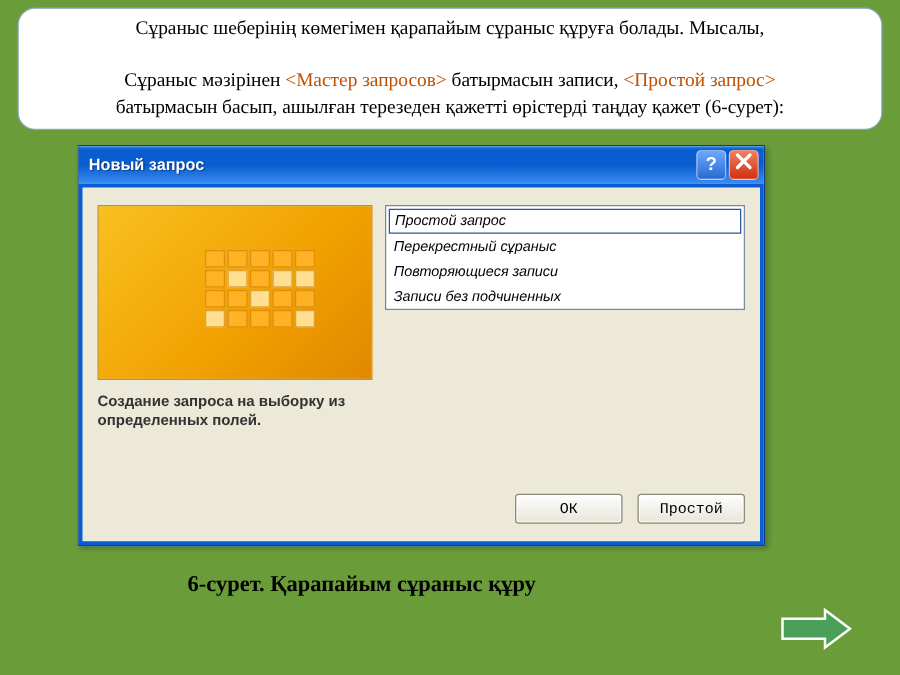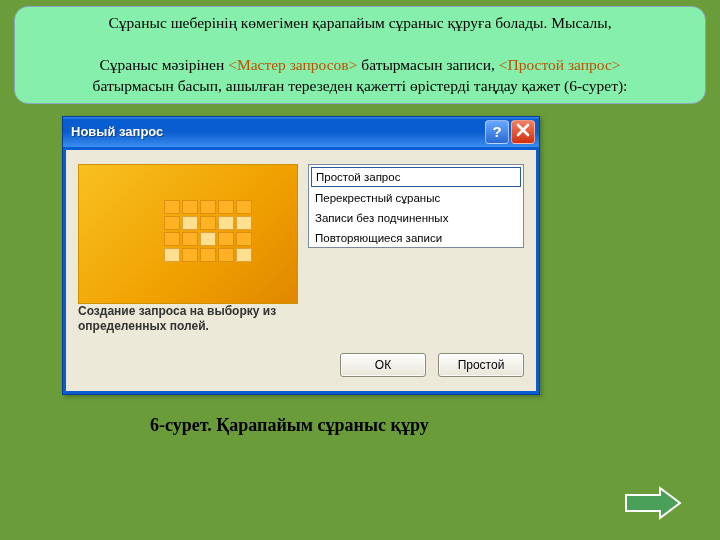--- a/index.html
+++ b/index.html
@@ -1,32 +1,32 @@
 <!DOCTYPE html>
 <html><head>
 <meta charset="utf-8">
 <style>
   * { margin: 0; padding: 0; box-sizing: border-box; }
   body { width: 720px; height: 540px; background: #6a9c3a; font-family: Arial, sans-serif; overflow: hidden; }
   
   .instruction-box {
     margin: 6px 14px 0 14px;
-    background: #86efac;
+    background: #ffffff;
     border: 1px solid #8aa6c0;
     border-radius: 14px;
     padding: 6px 12px;
     font-size: 15.5px;
     line-height: 1.35;
     text-align: center;
     font-family: "Times New Roman", serif;
     color: #000;
   }
   .hl { color: #c05000; }
   
-  .dialog-wrap { margin: 12px 0 0 62px; width: 478px; }
+  .dialog-wrap { margin: 12px 0 0 62px; width: 550px; }
   
   .dialog {
     background: #ece9d8;
     border: 1px solid #0a3d8f;
     box-shadow: 2px 2px 4px rgba(0,0,0,.25);
   }
   
   .titlebar {
     height: 30px;
     background: linear-gradient(to bottom, #3a8df0 0%, #0a5dd0 8%, #0a5dd0 50%, #3a8df0 100%);
@@ -69,60 +69,62 @@
     border: 1px solid #d09000;
   }
   .preview .grid {
     position: absolute; left: 85px; top: 35px;
     display: grid; grid-template-columns: repeat(5,16px); grid-auto-rows: 14px; gap: 2px;
   }
   .preview .cell { background: rgba(255,180,40,.9); border: 1px solid rgba(200,120,0,.6); }
   .preview .lit { background: #ffe090; }
   
   .desc {
+    margin-top: 10px;
     font-size: 12px;
     font-weight: bold;
     color: #333;
     font-family: Verdana, sans-serif;
     line-height: 1.3;
   }
   
   .right-col { flex: 1; }
   .listbox {
     border: 1px solid #7a8a9a;
     background: #fff;
     height: 84px;
     font-family: Verdana, sans-serif;
     font-size: 11.5px;
     overflow: hidden;
   }
-  .listbox .item { padding: 1px 6px 1px 6px; line-height: 18px; color: #000; }
+  .listbox .item { padding: 1px 6px 1px 6px; line-height: 18px; color: #000; font-style: italic; }
   .listbox .sel {
     border: 1px solid #2a5a9a;
     background: #fff;
     margin: 2px 2px 1px 2px;
     padding: 0 4px;
   }
   
   .buttons {
     display: flex;
     justify-content: flex-end;
     padding: 10px 12px 14px 12px;
     gap: 12px;
   }
   .btn {
     min-width: 86px;
     height: 24px;
     background: linear-gradient(#fefefe,#e8e5d8);
     border: 1px solid #8a8a7a;
     border-radius: 3px;
     font-size: 12px;
-    font-family: Liberation Sans, sans-serif;
+    font-family: Liberation Mono, monospace;
     display: flex; align-items: center; justify-content: center;
     box-shadow: inset 0 0 0 1px rgba(255,255,255,.8);
+    margin-top: 32px;
   }
   
   .caption {
     margin: 20px 16px 0 150px;
     font-family: "Times New Roman", serif;
     font-size: 18px;
     font-weight: bold;
     color: #000;
   }
   
@@ -186,22 +188,22 @@
                   <div class="cell"></div>
                   <div class="cell lit"></div>
               </div>
             </div>
             <div class="desc">Создание запроса на выборку из определенных полей.</div>
           </div>
           <div class="right-col">
             <div class="listbox">
               <div class="item sel">Простой запрос</div>
               <div class="item">Перекрестный сұраныс</div>
+              <div class="item">Повторяющиеся записи</div>
               <div class="item">Записи без подчиненных</div>
-              <div class="item">Повторяющиеся записи</div>
             </div>
           </div>
         </div>
         <div class="buttons">
           <div class="btn">ОК</div>
           <div class="btn">Простой</div>
         </div>
       </div>
     </div>
   </div>

